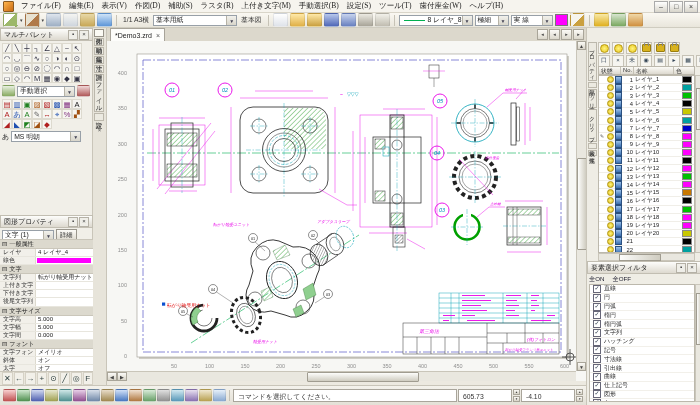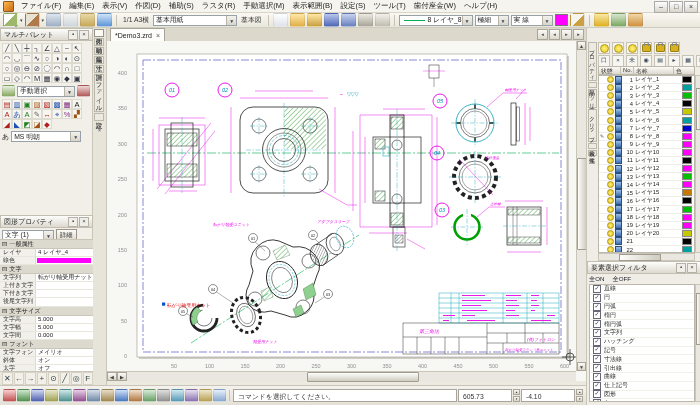--- a/index.html
+++ b/index.html
@@ -96,29 +96,29 @@
   .minithumb{background:linear-gradient(90deg,#fdfdfb,#cfccc0);border:1px solid #a09c90;}
   text{font-family:"Liberation Sans","DejaVu Sans",sans-serif;}
 </style>
 </head>
 <body>
 
 <div id="app">
 
   <div id="menubar" class="abs">
     <div class="appicon"></div>
-    <div id="menu-items" style="display:flex;">
+    <div id="menu-items" style="display:flex;font-family:Liberation Serif, serif;">
         <span class="menu-item">ファイル(F)</span>
         <span class="menu-item">編集(E)</span>
         <span class="menu-item">表示(V)</span>
         <span class="menu-item">作図(D)</span>
         <span class="menu-item">補助(S)</span>
         <span class="menu-item">ラスタ(R)</span>
-        <span class="menu-item">手動選択(M)</span>
-        <span class="menu-item">表示範囲(B)</span>
+        <span class="menu-item">上付き文字(M)</span>
+        <span class="menu-item">手動選択(B)</span>
         <span class="menu-item">設定(S)</span>
         <span class="menu-item">ツール(T)</span>
         <span class="menu-item">歯付座金(W)</span>
         <span class="menu-item">ヘルプ(H)</span>
       </div>
   </div>
   <div id="wincontrols" class="abs">
     <div class="winbtn">–</div>
     <div class="winbtn">□</div>
     <div class="winbtn">×</div>

